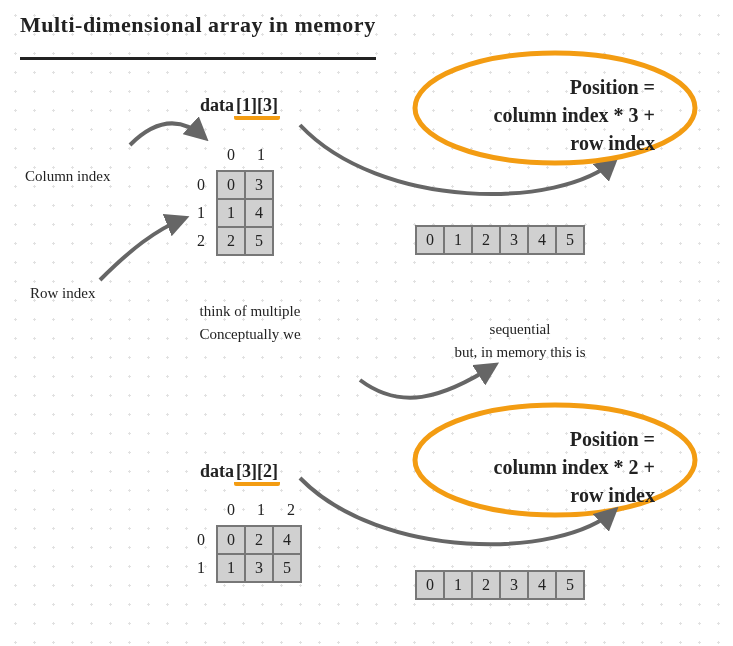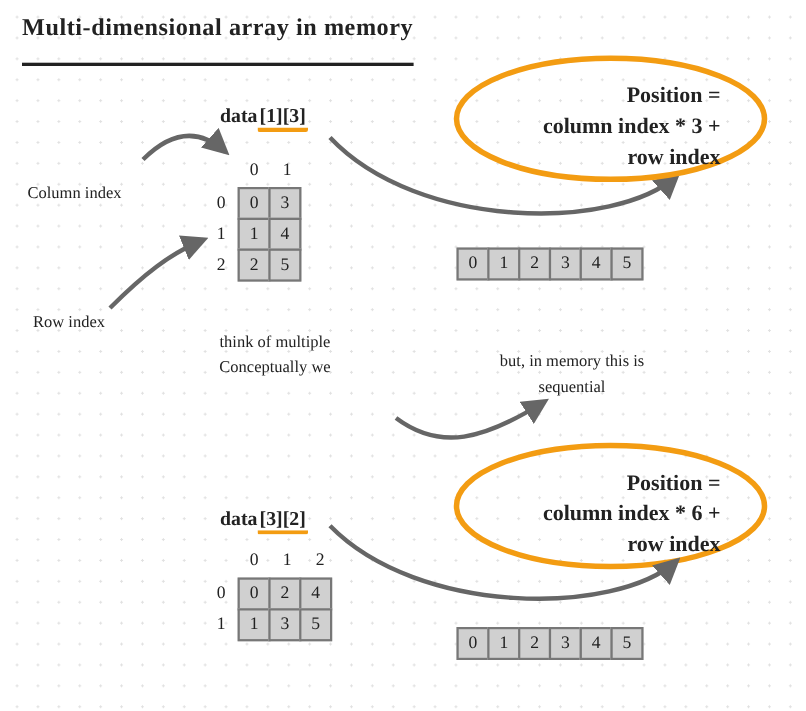--- a/index.html
+++ b/index.html
@@ -159,22 +159,22 @@
   <div>column index * 3 +</div>
   <div>row index</div>
 </div>
 
 <div class="layer small center" style="left:150px; top:300px; width:200px; line-height:1.5;">
   <div>think of multiple</div>
   <div>Conceptually we</div>
 </div>
 
 <div class="layer small center" style="left:420px; top:318px; width:200px; line-height:1.5;">
+  <div>sequential</div>
   <div>but, in memory this is</div>
-  <div>sequential</div>
 </div>
 
 <div class="layer text bold" style="left:200px; top:461px; font-size:18px;">
   <span>data</span><span class="underline-orange">[3][2]</span>
 </div>
 
 <div class="layer colhdr" style="left:216px; top:495px;">
   <div class="idx">0</div>
   <div class="idx">1</div>
   <div class="idx">2</div>
@@ -202,15 +202,15 @@
   <div class="cell">0</div>
   <div class="cell">1</div>
   <div class="cell">2</div>
   <div class="cell">3</div>
   <div class="cell">4</div>
   <div class="cell">5</div>
 </div>
 
 <div class="bubble" style="left:455px; top:425px; width:200px;">
   <div>Position =</div>
-  <div>column index * 6 +</div>
+  <div>column index * 2 +</div>
   <div>row index</div>
 </div>
 
 </body></html>

